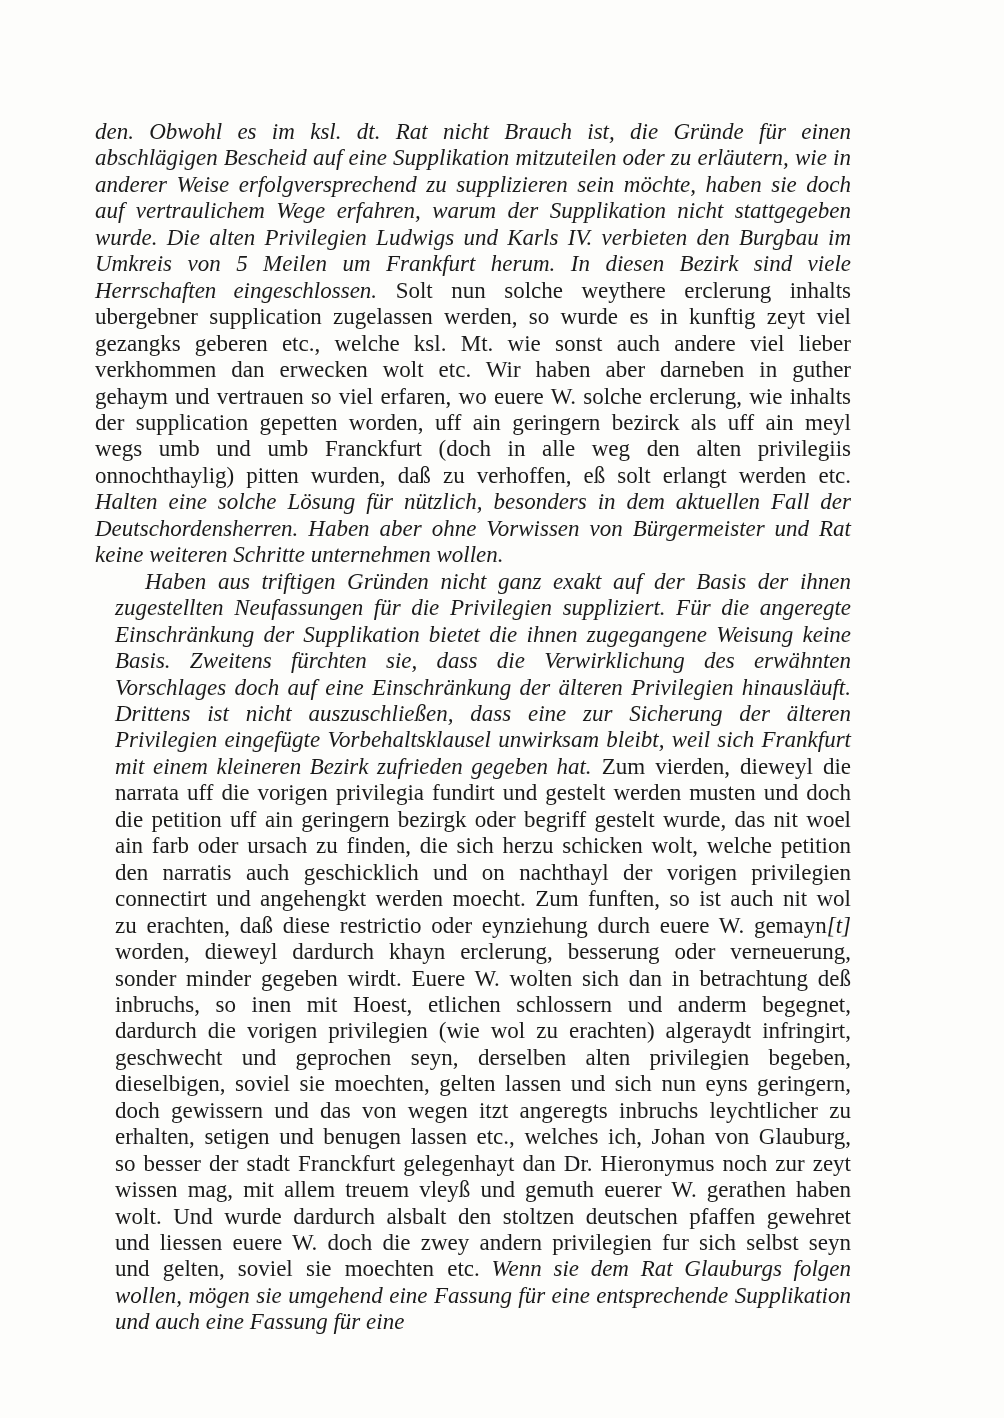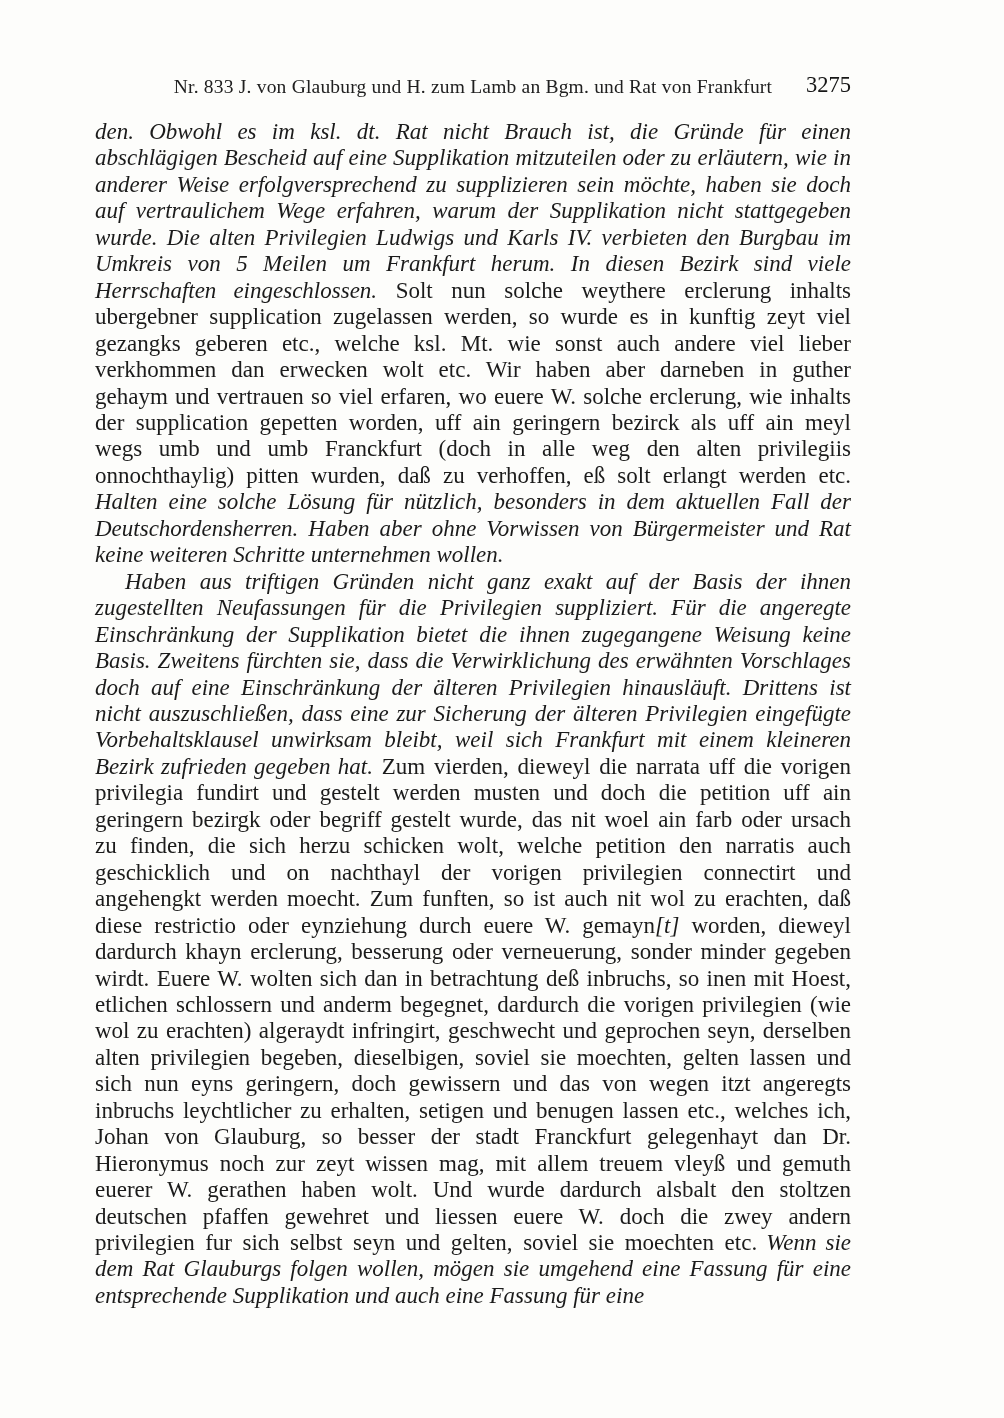--- a/index.html
+++ b/index.html
@@ -46,34 +46,31 @@
     line-height: 26.45px;
     text-align: justify;
     hyphens: none;
   }
   .para {
     margin: 0;
     padding: 0;
   }
   .para.indent {
     text-indent: 30px;
+    margin-left: 20px;
   }
   .it {
     font-style: italic;
   }
   .rm {
     font-style: normal;
     word-spacing: 1.5px;
   }
 </style>
 </head>
 <body>
 
 <div class="page">
-  <div class="header">
-    <span class="header-title">Nr. 833 J. von Glauburg und H. zum Lamb an Bgm. und Rat von Frankfurt</span>
-    <span class="page-number">3275</span>
-  </div>
   <div class="body-text">
       <p class="para"><span class="it">den. Obwohl es im ksl. dt. Rat nicht Brauch ist, die Gründe für einen abschlägigen Bescheid auf eine Supplikation mitzuteilen oder zu erläutern, wie in anderer Weise erfolgversprechend zu supplizieren sein möchte, haben sie doch auf vertraulichem Wege erfahren, warum der Supplikation nicht stattgegeben wurde. Die alten Privilegien Ludwigs und Karls IV. verbieten den Burgbau im Umkreis von 5 Meilen um Frankfurt herum. In diesen Bezirk sind viele Herrschaften eingeschlossen.</span><span class="rm"> Solt nun solche weythere erclerung inhalts ubergebner supplication zugelassen werden, so wurde es in kunftig zeyt viel gezangks geberen etc., welche ksl. Mt. wie sonst auch andere viel lieber verkhommen dan erwecken wolt etc. Wir haben aber darneben in guther gehaym und vertrauen so viel erfaren, wo euere W. solche erclerung, wie inhalts der supplication gepetten worden, uff ain geringern bezirck als uff ain meyl wegs umb und umb Franckfurt (doch in alle weg den alten privilegiis onnochthaylig) pitten wurden, daß zu verhoffen, eß solt erlangt werden etc.</span><span class="it"> Halten eine solche Lösung für nützlich, besonders in dem aktuellen Fall der Deutschordensherren. Haben aber ohne Vorwissen von Bürgermeister und Rat keine weiteren Schritte unternehmen wollen.</span></p>
       <p class="para indent"><span class="it">Haben aus triftigen Gründen nicht ganz exakt auf der Basis der ihnen zugestellten Neufassungen für die Privilegien suppliziert. Für die angeregte Einschränkung der Supplikation bietet die ihnen zugegangene Weisung keine Basis. Zweitens fürchten sie, dass die Verwirklichung des erwähnten Vorschlages doch auf eine Einschränkung der älteren Privilegien hinausläuft. Drittens ist nicht auszuschließen, dass eine zur Sicherung der älteren Privilegien eingefügte Vorbehaltsklausel unwirksam bleibt, weil sich Frankfurt mit einem kleineren Bezirk zufrieden gegeben hat.</span><span class="rm"> Zum vierden, dieweyl die narrata uff die vorigen privilegia fundirt und gestelt werden musten und doch die petition uff ain geringern bezirgk oder begriff gestelt wurde, das nit woel ain farb oder ursach zu finden, die sich herzu schicken wolt, welche petition den narratis auch geschicklich und on nachthayl der vorigen privilegien connectirt und angehengkt werden moecht. Zum funften, so ist auch nit wol zu erachten, daß diese restrictio oder eynziehung durch euere W. gemayn</span><span class="it">[t]</span><span class="rm"> worden, dieweyl dardurch khayn erclerung, besserung oder verneuerung, sonder minder gegeben wirdt. Euere W. wolten sich dan in betrachtung deß inbruchs, so inen mit Hoest, etlichen schlossern und anderm begegnet, dardurch die vorigen privilegien (wie wol zu erachten) algeraydt infringirt, geschwecht und geprochen seyn, derselben alten privilegien begeben, dieselbigen, soviel sie moechten, gelten lassen und sich nun eyns geringern, doch gewissern und das von wegen itzt angeregts inbruchs leychtlicher zu erhalten, setigen und benugen lassen etc., welches ich, Johan von Glauburg, so besser der stadt Franckfurt gelegenhayt dan Dr. Hieronymus noch zur zeyt wissen mag, mit allem treuem vleyß und gemuth euerer W. gerathen haben wolt. Und wurde dardurch alsbalt den stoltzen deutschen pfaffen gewehret und liessen euere W. doch die zwey andern privilegien fur sich selbst seyn und gelten, soviel sie moechten etc.</span><span class="it"> Wenn sie dem Rat Glauburgs folgen wollen, mögen sie umgehend eine Fassung für eine entsprechende Supplikation und auch eine Fassung für eine</span></p>
     </div>
 </div>
 
 </body></html>

